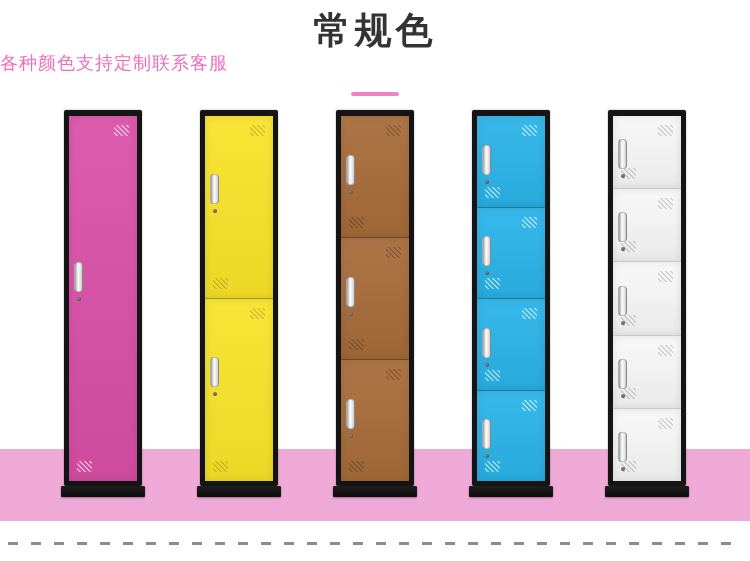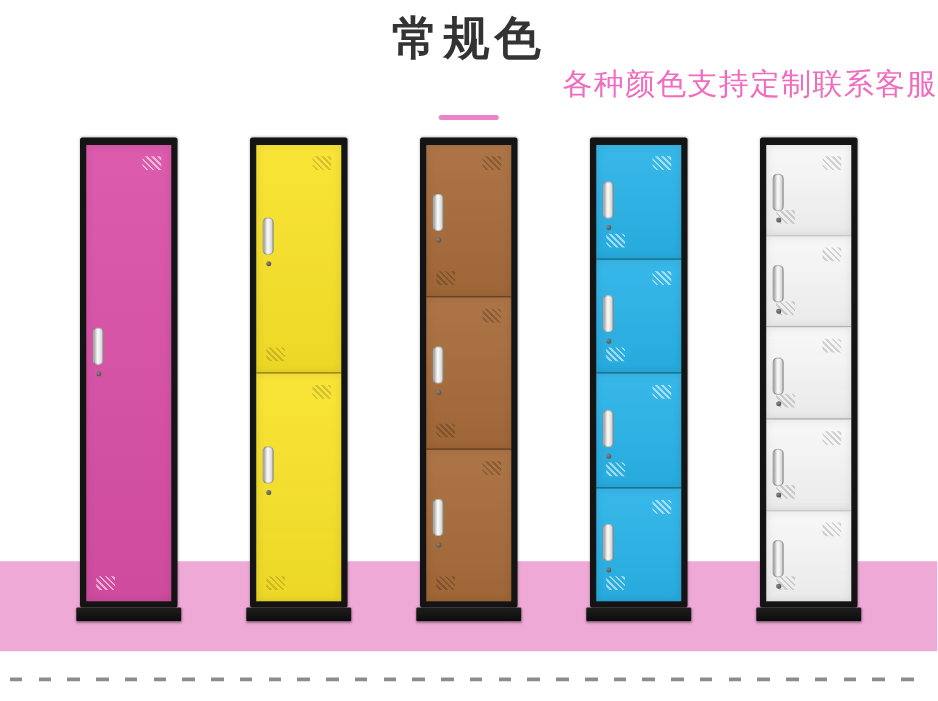--- a/index.html
+++ b/index.html
@@ -2,21 +2,21 @@
 <html><head>
 <meta charset="utf-8">
 <style>
   html,body{margin:0;padding:0;}
   body{font-family:"Liberation Sans","DejaVu Sans",sans-serif;}
   .stage{position:relative;width:750px;height:561px;overflow:hidden;}
 
   .title{position:absolute;top:6px;left:0;width:100%;margin:0;
          text-align:center;font-size:37px;font-weight:700;letter-spacing:4px;}
   .subtitle{position:absolute;top:51px;left:0;width:100%;
-            text-align:right;font-size:24px;letter-spacing:1px;}
+            text-align:left;font-size:18px;letter-spacing:1px;}
   .underline{position:absolute;top:92px;left:50%;transform:translateX(-50%);
              width:48px;height:4px;border-radius:2px;}
 
   .floor{position:absolute;top:449px;left:0;width:100%;height:72px;}
 
   .locker-row{position:absolute;top:110px;left:0;right:0;
               display:flex;justify-content:center;gap:58px;}
   .locker{position:relative;width:78px;height:376px;border-radius:2px;
           box-shadow:0 0 2px rgba(0,0,0,0.35);}
   .doors{position:absolute;top:6px;left:5px;right:5px;bottom:5px;

